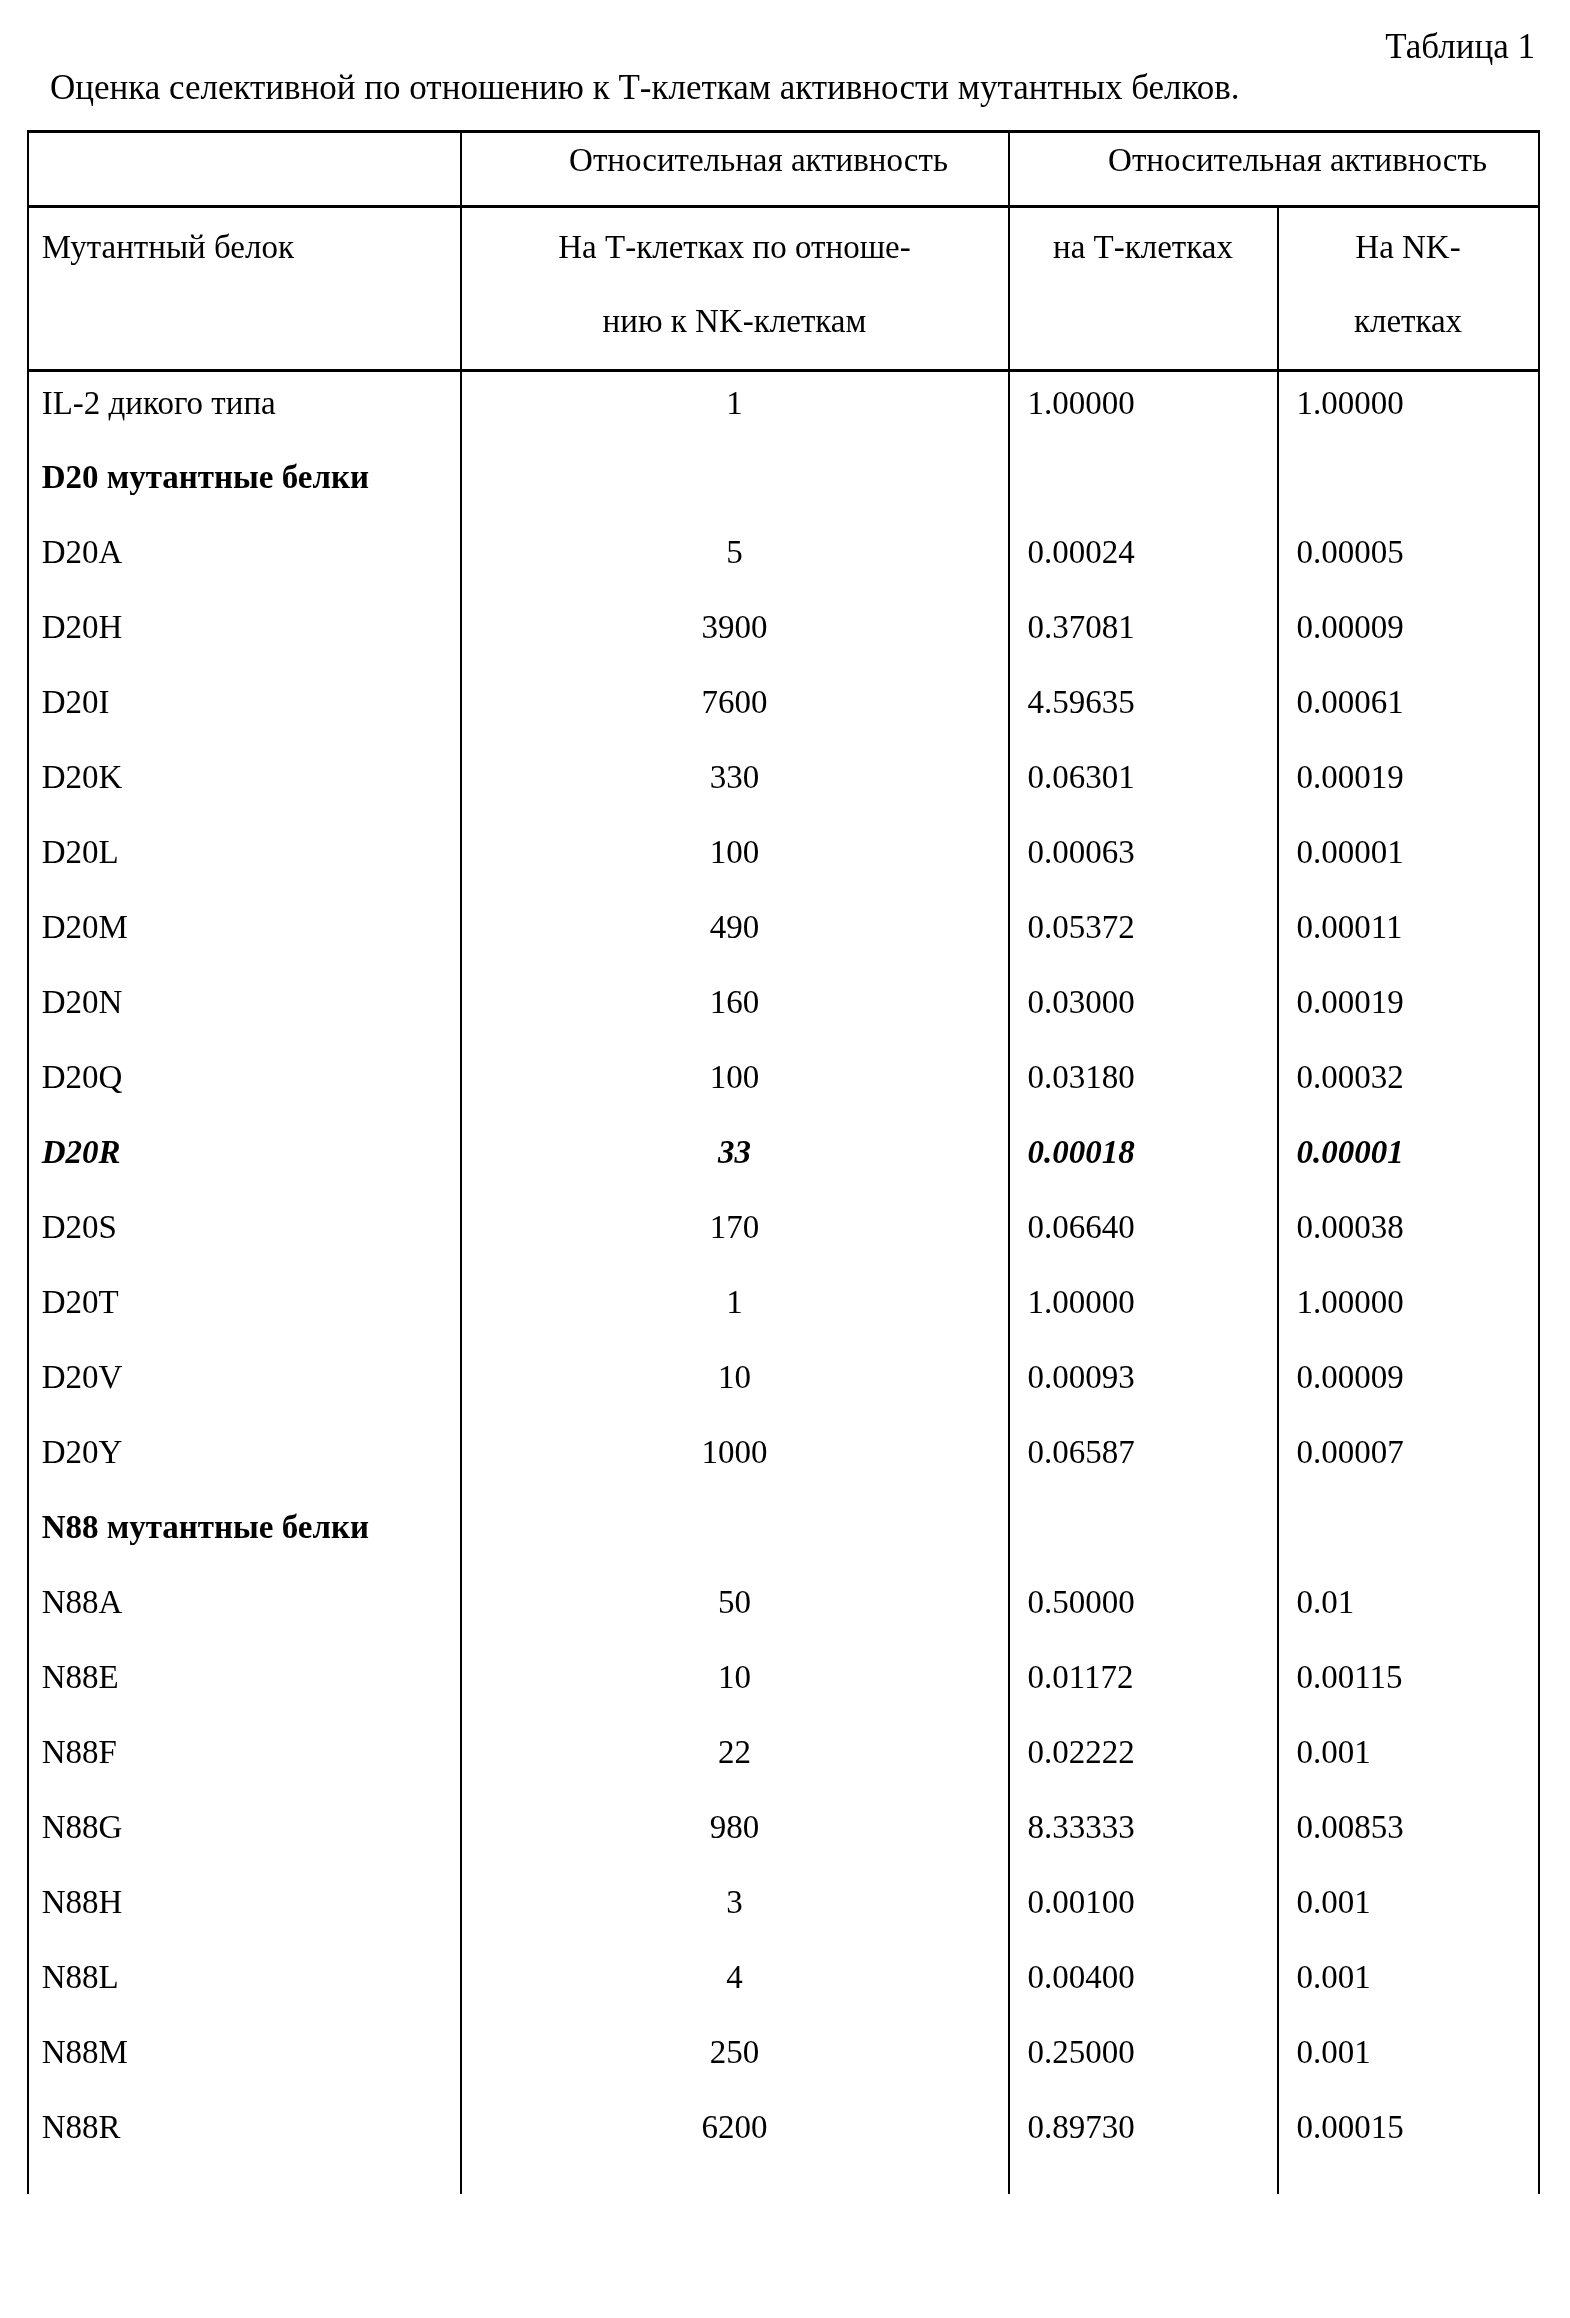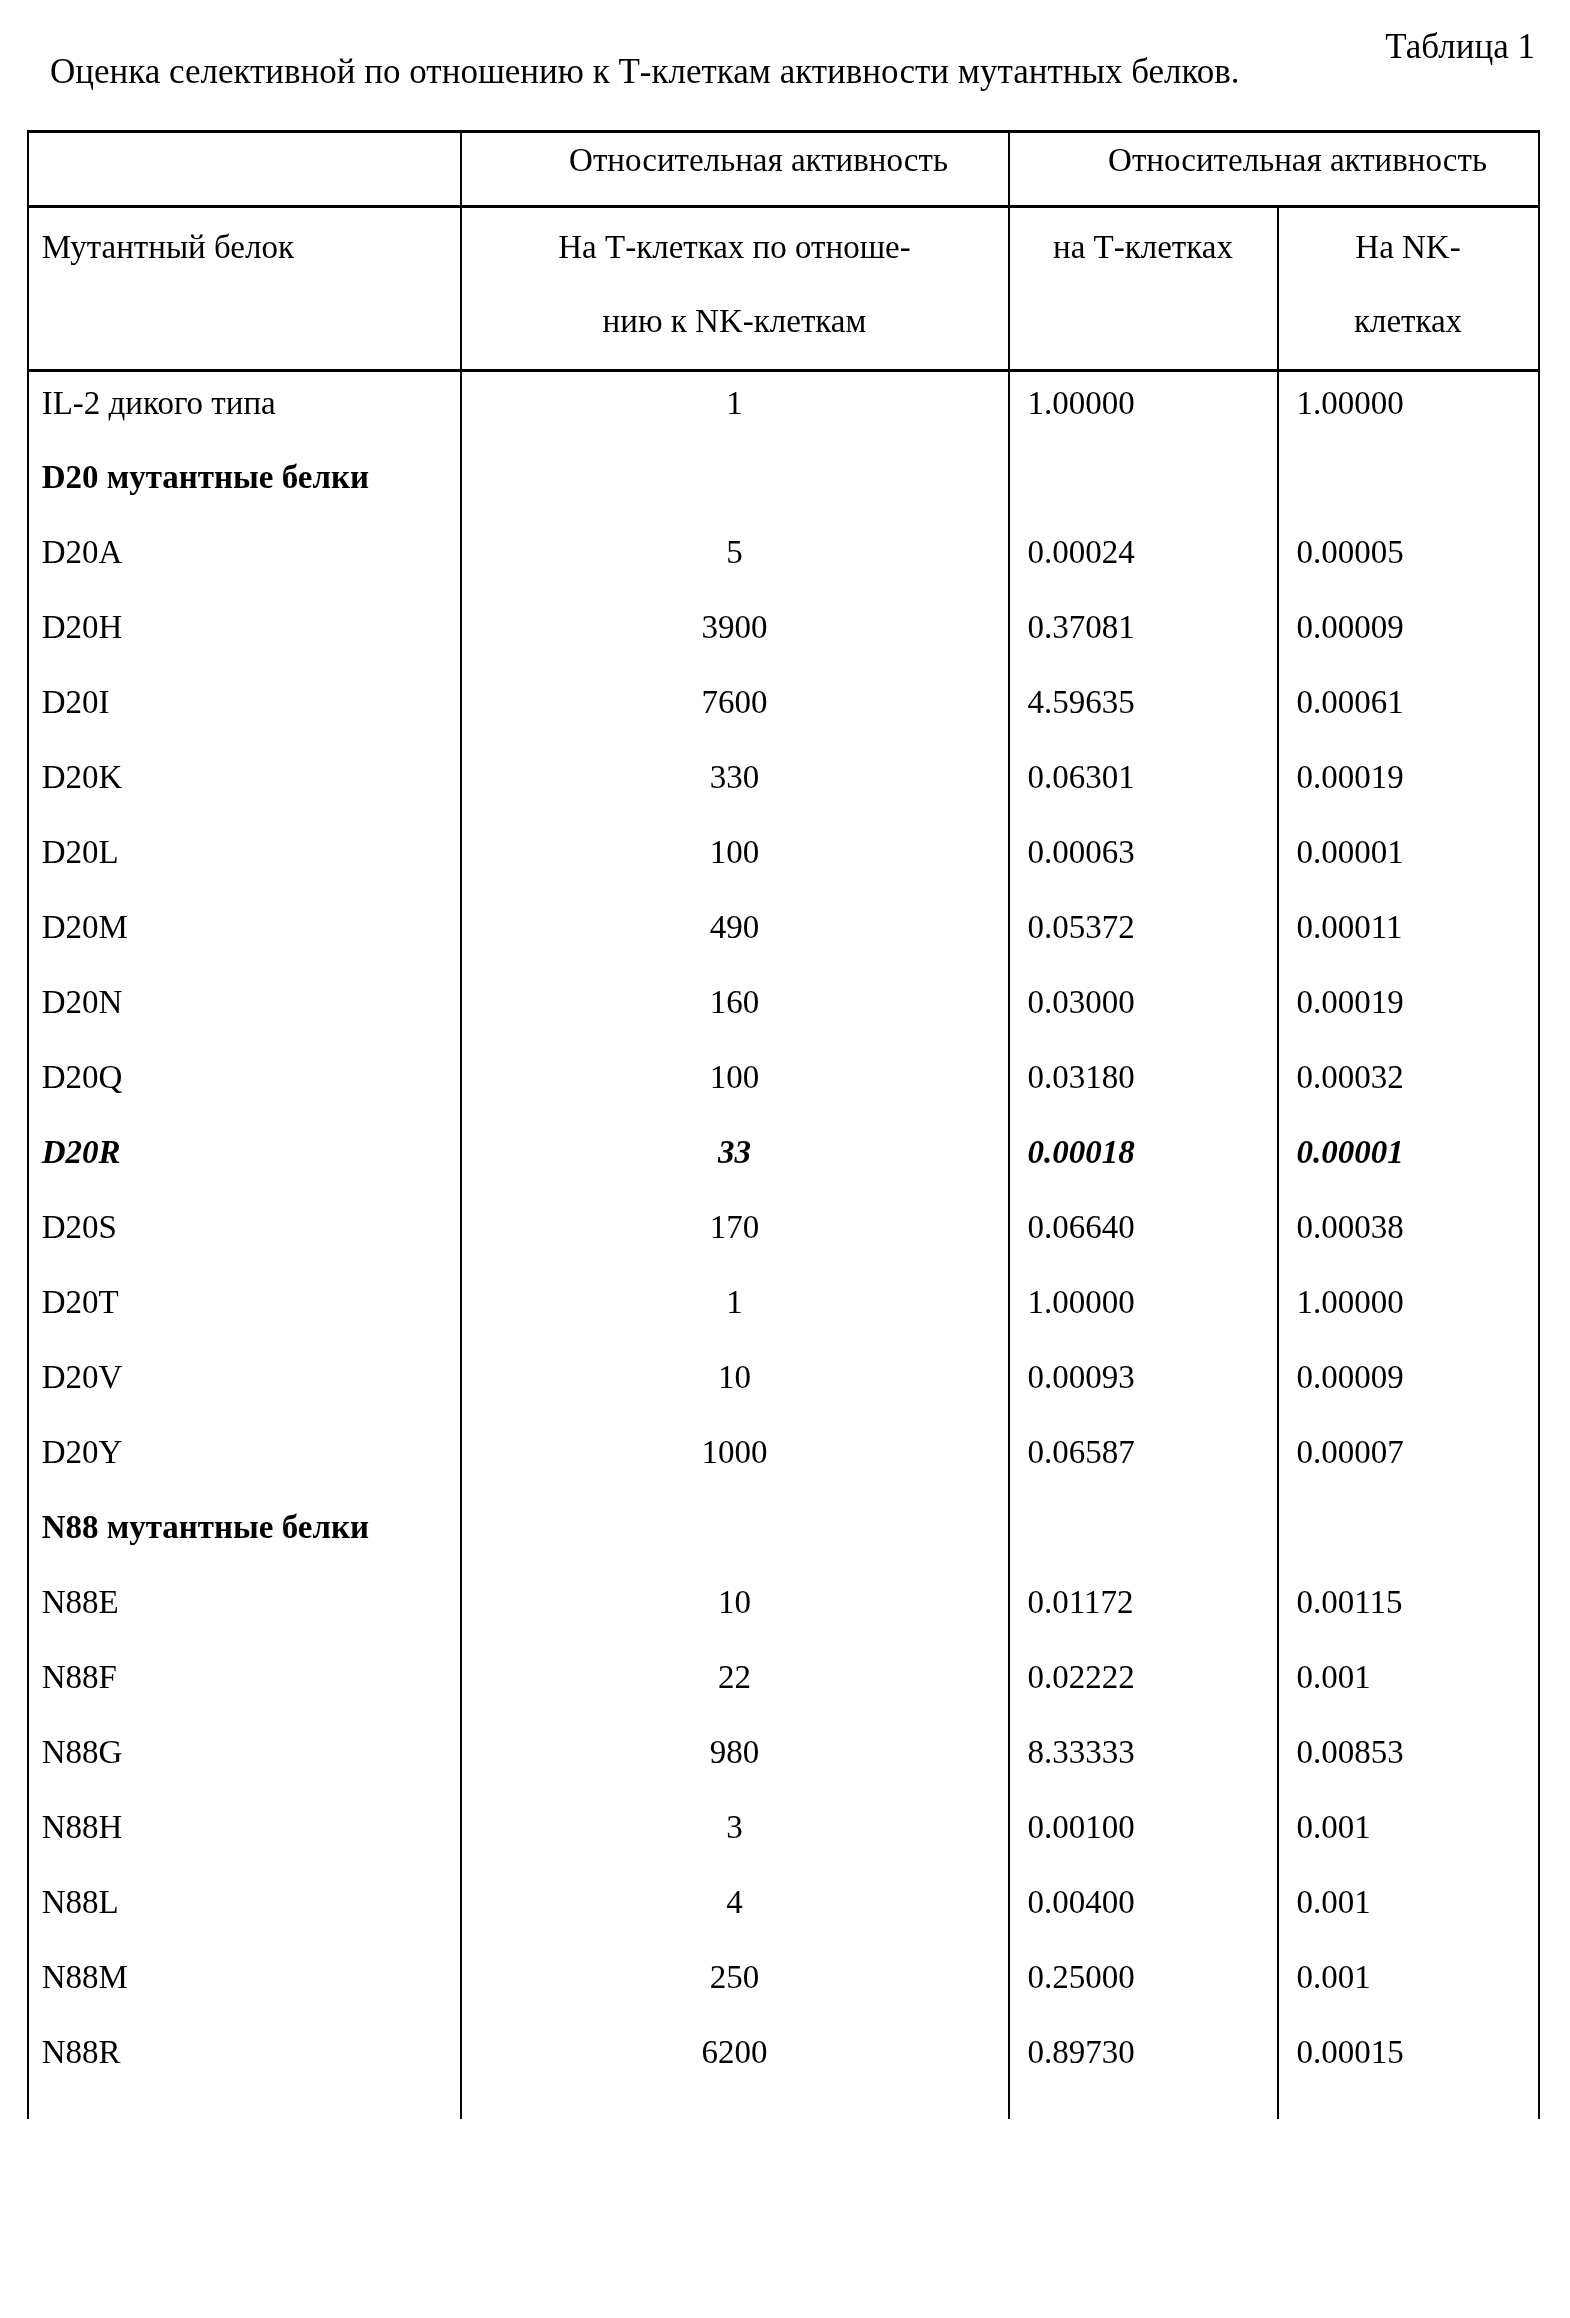--- a/index.html
+++ b/index.html
@@ -5,21 +5,21 @@
   html, body { margin:0; padding:0; background:#ffffff; }
   body {
     width:1570px; height:2319px; position:relative; overflow:hidden;
     font-family:"Liberation Serif", "DejaVu Serif", serif; color:#000;
   }
   .table-label {
     position:absolute; right:35px; top:24px;
     font-size:35px; line-height:46px;
   }
   .caption {
-    position:absolute; left:50px; top:49px;
+    position:absolute; left:50px; top:65px;
     font-size:35px; line-height:46px; white-space:nowrap;
   }
   .tbl {
     position:absolute; left:26.5px; top:130px; width:1511px;
     border-collapse:collapse; table-layout:fixed;
   }
   .tbl td {
     border-left:2.5px solid #000; border-right:2.5px solid #000;
     font-size:33px; line-height:41px; padding:0; vertical-align:top;
   }
@@ -157,20 +157,26 @@
         <td class="c3">0.06587</td>
         <td class="c4">0.00007</td>
       </tr>
       <tr class="row">
         <td class="c1 bold">N88 мутантные белки</td>
         <td class="c2"></td>
         <td class="c3"></td>
         <td class="c4"></td>
       </tr>
       <tr class="row">
+        <td class="c1">N88A</td>
+        <td class="c2">50</td>
+        <td class="c3">0.50000</td>
+        <td class="c4">0.01</td>
+      </tr>
+      <tr class="row">
         <td class="c1">N88E</td>
         <td class="c2">10</td>
         <td class="c3">0.01172</td>
         <td class="c4">0.00115</td>
       </tr>
       <tr class="row">
         <td class="c1">N88F</td>
         <td class="c2">22</td>
         <td class="c3">0.02222</td>
         <td class="c4">0.001</td>

